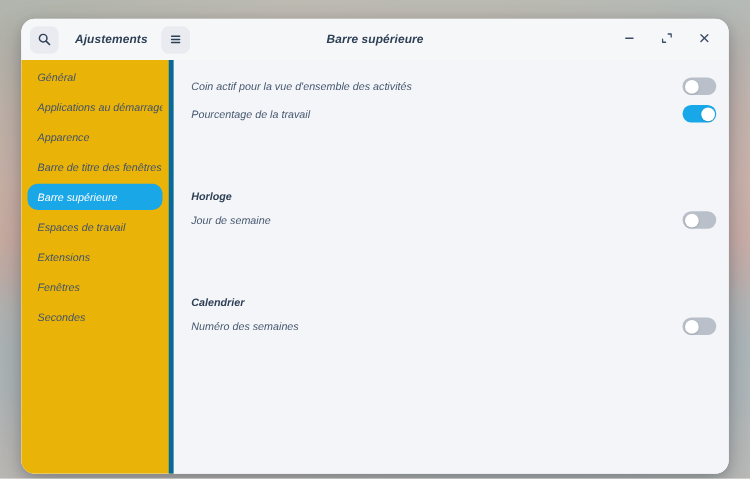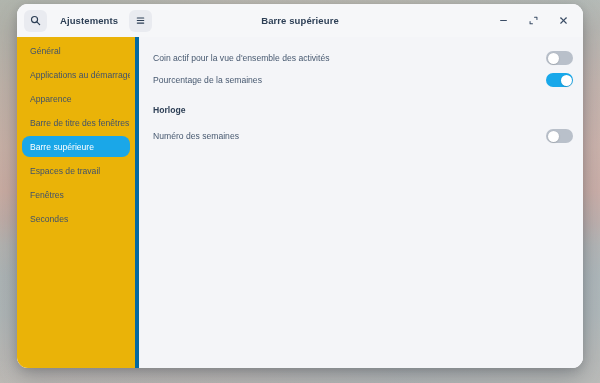--- a/index.html
+++ b/index.html
@@ -41,32 +41,33 @@
         rgba(216,170,160,0.05) 52%,
         rgba(168,182,190,0.28) 74%,
         rgba(185,188,186,0.50) 100%);
     pointer-events: none;
   }
 
   
   #window {
     position: absolute;
     left: 17px;
-    top: 4px;
+    top: 15px;
     width: 566px;
     height: 364px;
     background: #f5f6f8;
     border-radius: 11px;
     box-shadow:
       0 10px 24px rgba(40,46,58,0.28),
       0 2px 8px rgba(40,46,58,0.18),
       0 0 0 0.5px rgba(255,255,255,0.65) inset;
     overflow: hidden;
     display: flex;
     flex-direction: column;
+    font-style: italic;
   }
 
   
   #headerbar {
     height: 33px;
     flex: 0 0 33px;
     display: flex;
     align-items: center;
     background: #f6f7f9;
     position: relative;
@@ -180,20 +181,21 @@
 
   .section-head {
     font-size: 8.6px;
     font-weight: bold;
     color: #2d3f55;
     padding: 0 14px;
     height: 20px;
     display: flex;
     align-items: flex-end;
     padding-bottom: 3px;
+    margin-top: 36px;
   }
   .section-gap { height: 7px; }
 
   
   .toggle {
     width: 27px;
     height: 14px;
     border-radius: 7px;
     background: #b9c0ca;
     position: relative;
@@ -277,42 +279,51 @@
 
     <div id="body">
 
       <nav id="sidebar">
           <div class="nav-item">Général</div>
           <div class="nav-item">Applications au démarrage</div>
           <div class="nav-item">Apparence</div>
           <div class="nav-item">Barre de titre des fenêtres</div>
           <div class="nav-item selected">Barre supérieure</div>
           <div class="nav-item">Espaces de travail</div>
+          <div class="nav-item">Extensions</div>
           <div class="nav-item">Fenêtres</div>
           <div class="nav-item">Secondes</div>
         </nav>
 
       <main id="content">
           <div class="row">
             <span class="row-label">Coin actif pour la vue d'ensemble des activités</span>
             <span class="row-spacer"></span>
             <span class="toggle">
               <span class="knob"></span>
             </span>
           </div>
           <div class="row">
-            <span class="row-label">Pourcentage de la semaines</span>
+            <span class="row-label">Pourcentage de la travail</span>
             <span class="row-spacer"></span>
             <span class="toggle on">
               <span class="knob"></span>
             </span>
           </div>
           <div class="section-gap"></div>
           <div class="section-head">Horloge</div>
+          <div class="row">
+            <span class="row-label">Jour de semaine</span>
+            <span class="row-spacer"></span>
+            <span class="toggle">
+              <span class="knob"></span>
+            </span>
+          </div>
           <div class="section-gap"></div>
+          <div class="section-head">Calendrier</div>
           <div class="row">
             <span class="row-label">Numéro des semaines</span>
             <span class="row-spacer"></span>
             <span class="toggle">
               <span class="knob"></span>
             </span>
           </div>
         </main>
 
     </div>

